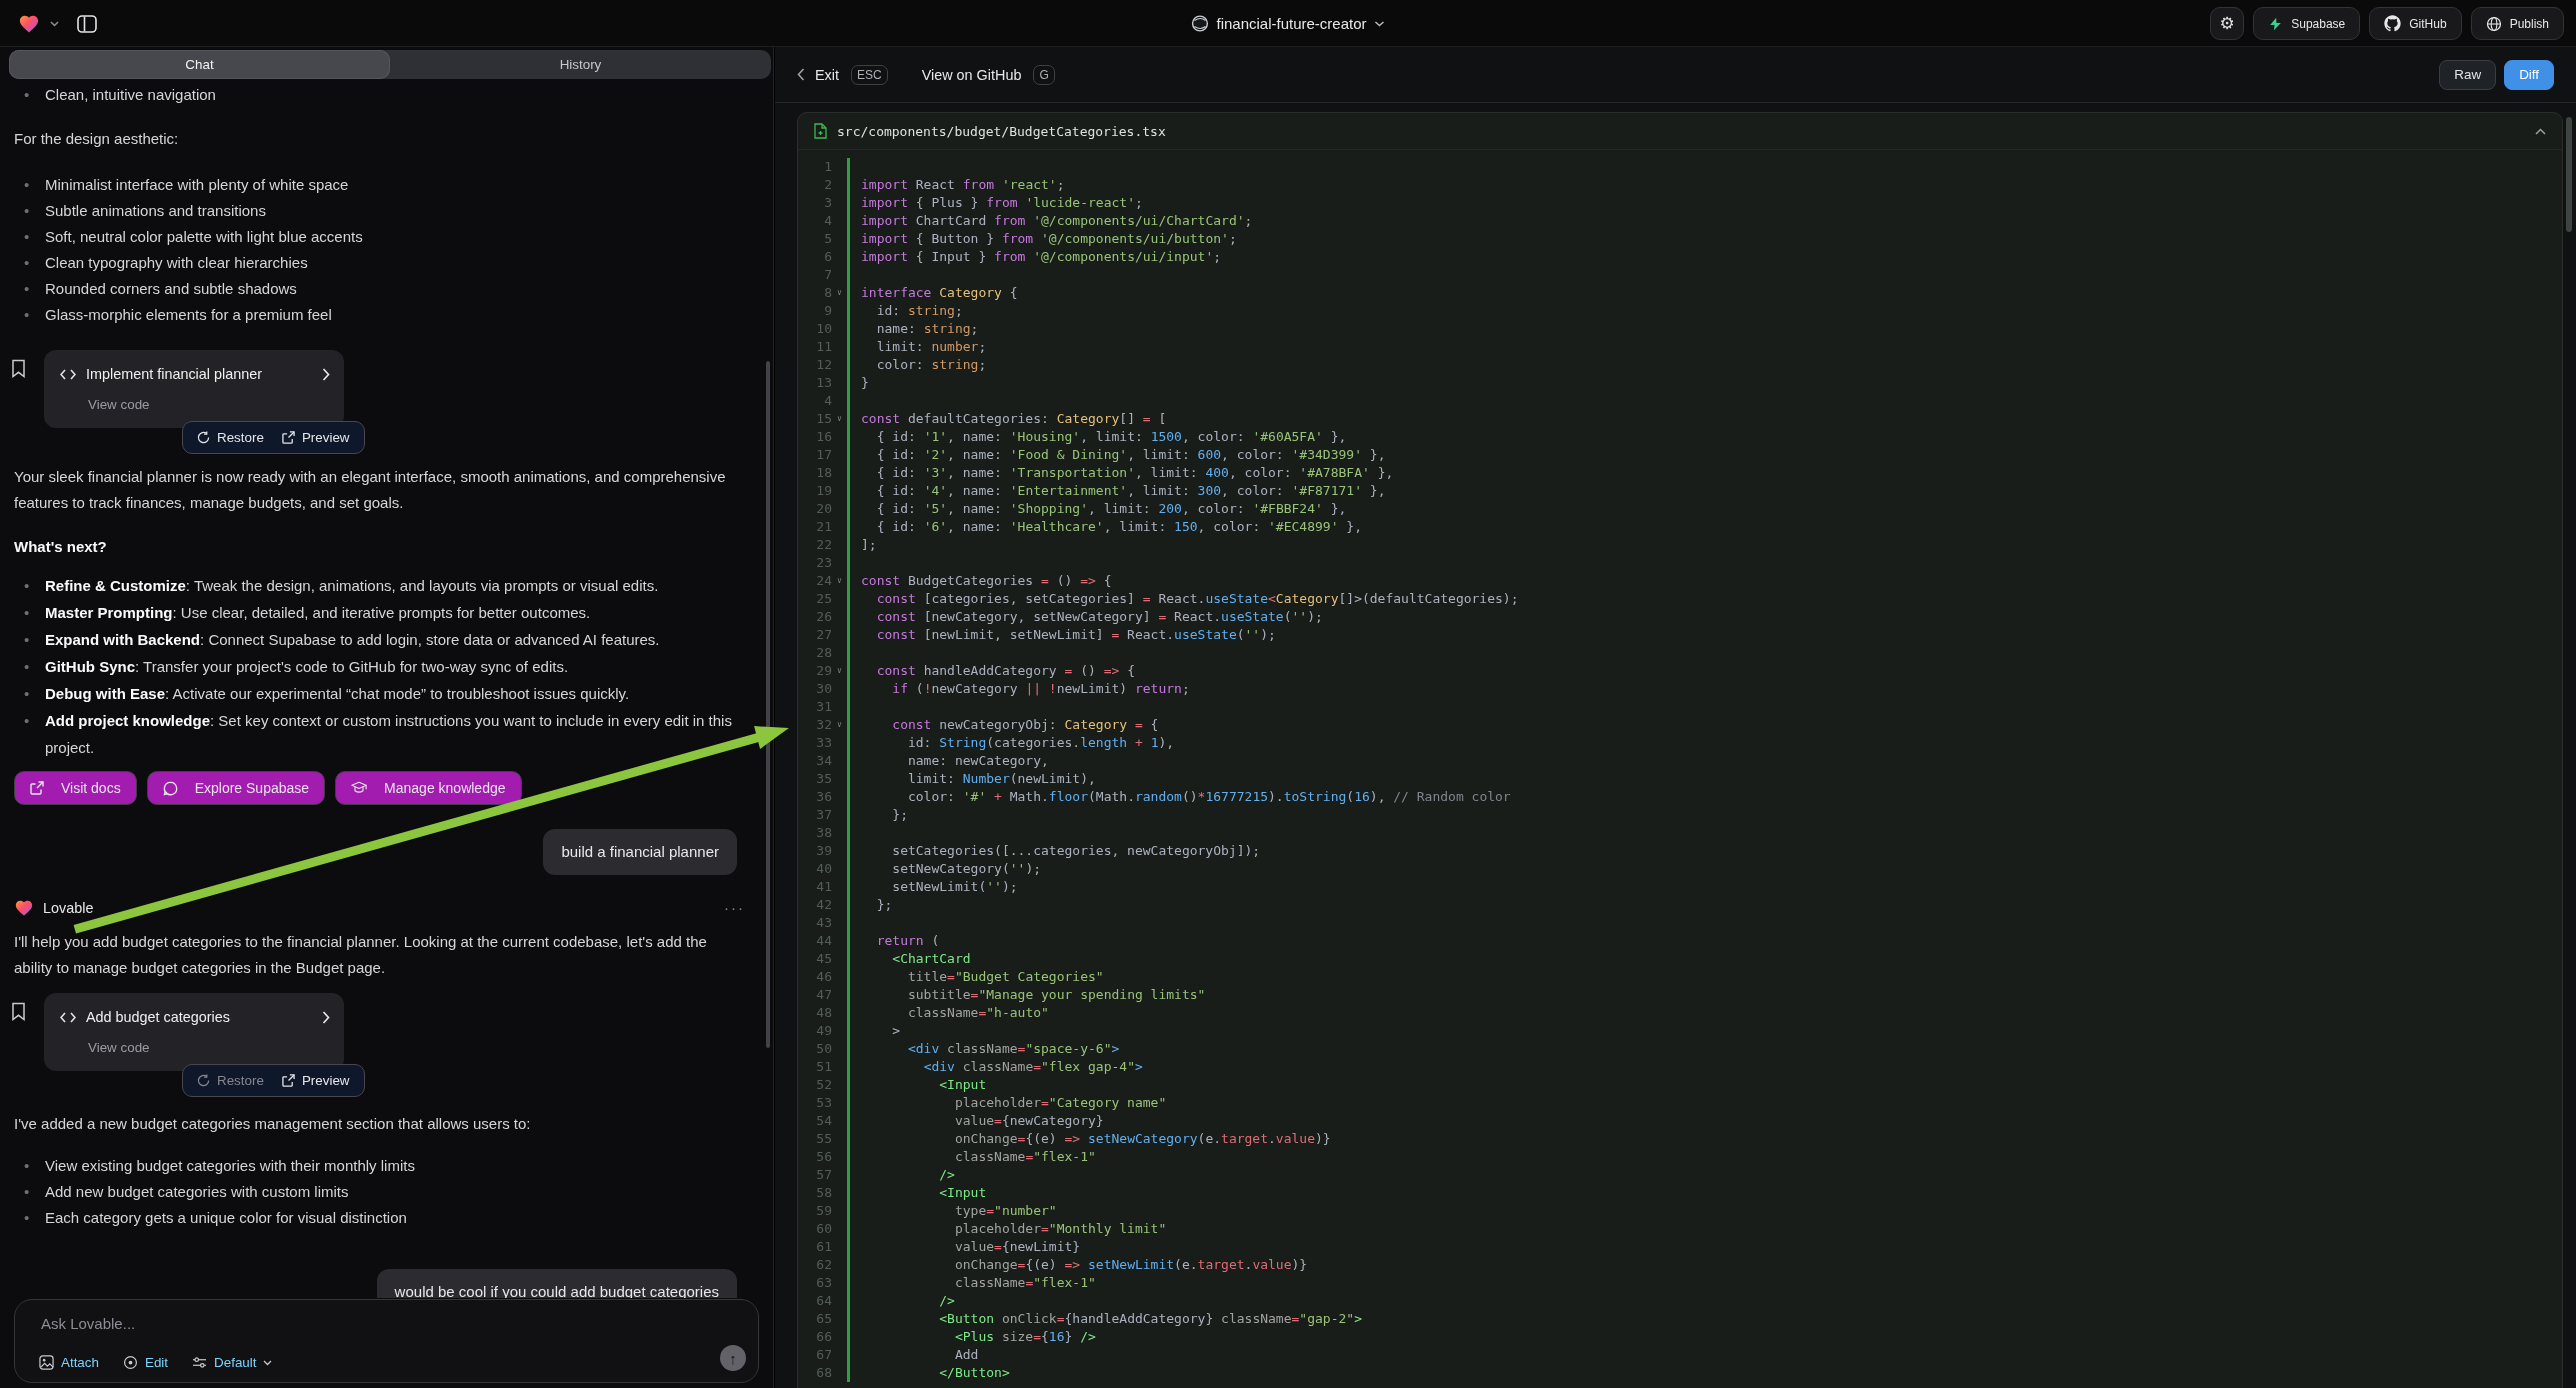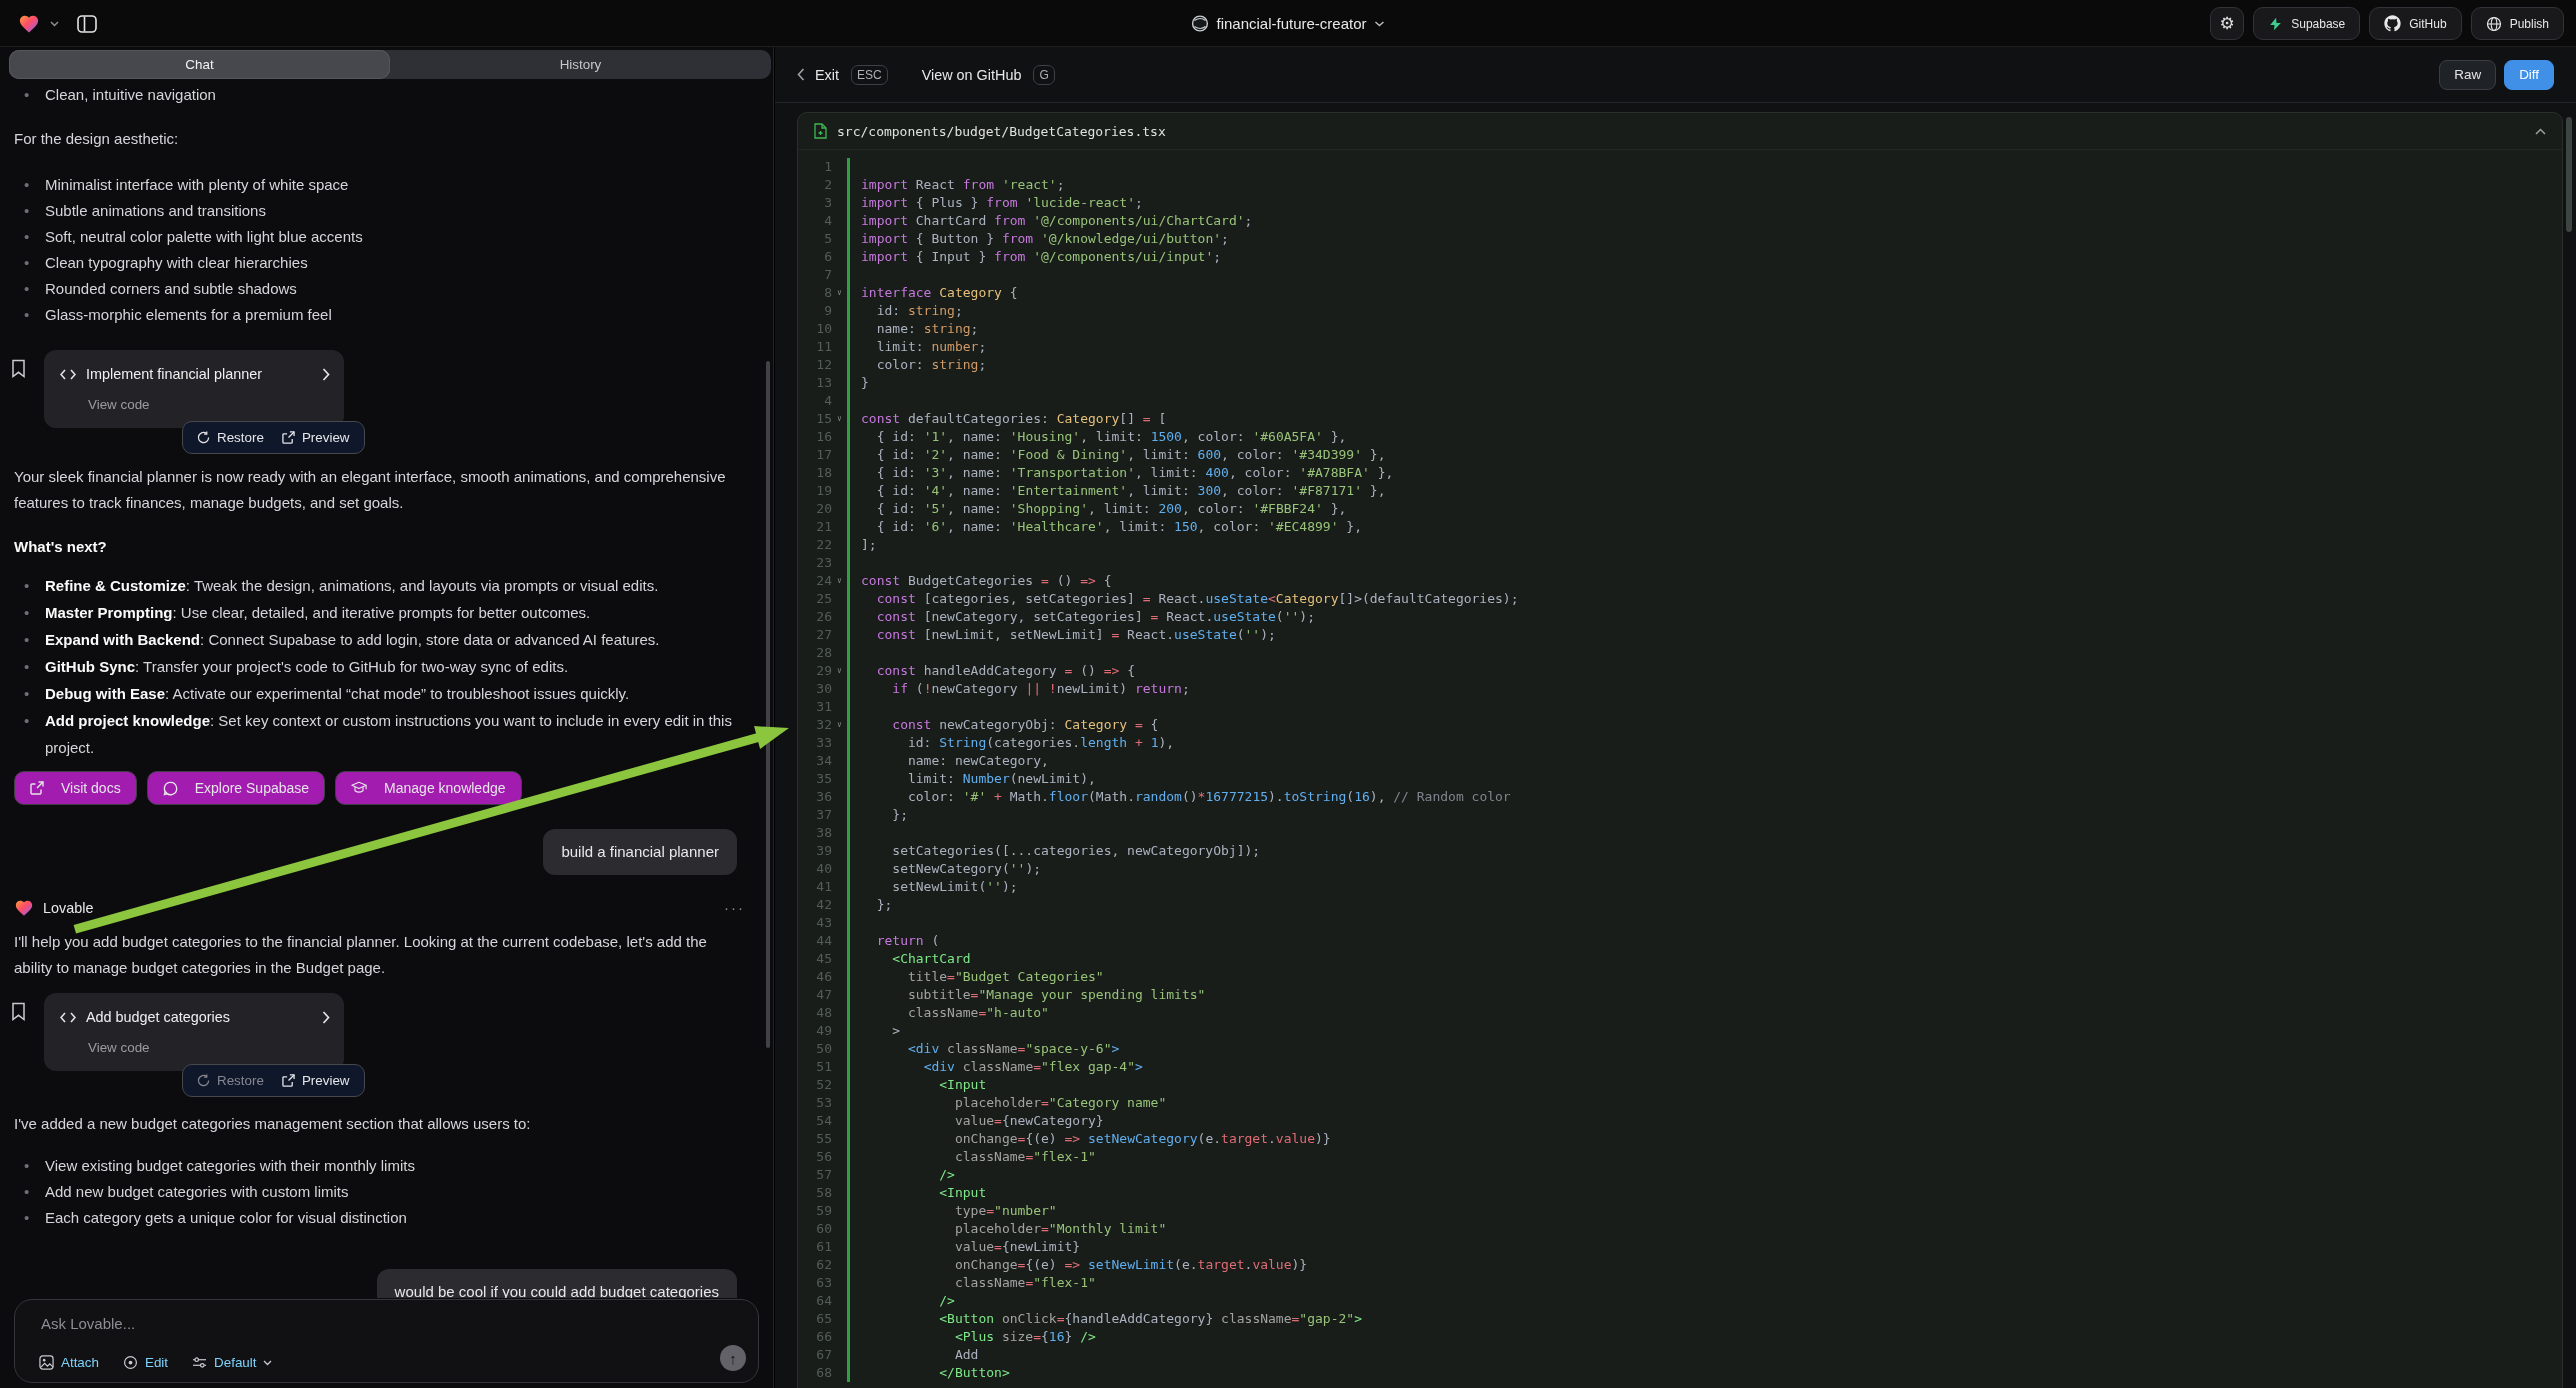--- a/index.html
+++ b/index.html
@@ -385,42 +385,42 @@
         <svg width="11" height="7" viewBox="0 0 11 7">
             <polyline points="1,6 5.5,1.5 10,6" fill="none" stroke="#9AA39C" stroke-width="1.5"></polyline>
           </svg>
       </span>
     </div>
     <div class="code-area" id="code-area">
         <div class="cl"><span class="ln">1</span><span class="fold"></span><span class="cd"></span></div>
         <div class="cl"><span class="ln">2</span><span class="fold"></span><span class="cd"><span class="tk-k">import </span><span class="tk-d">React </span><span class="tk-k">from </span><span class="tk-s">'react'</span><span class="tk-d">;</span></span></div>
         <div class="cl"><span class="ln">3</span><span class="fold"></span><span class="cd"><span class="tk-k">import </span><span class="tk-d">{ Plus } </span><span class="tk-k">from </span><span class="tk-s">'lucide-react'</span><span class="tk-d">;</span></span></div>
         <div class="cl"><span class="ln">4</span><span class="fold"></span><span class="cd"><span class="tk-k">import </span><span class="tk-d">ChartCard </span><span class="tk-k">from </span><span class="tk-s">'@/components/ui/ChartCard'</span><span class="tk-d">;</span></span></div>
-        <div class="cl"><span class="ln">5</span><span class="fold"></span><span class="cd"><span class="tk-k">import </span><span class="tk-d">{ Button } </span><span class="tk-k">from </span><span class="tk-s">'@/knowledge/ui/button'</span><span class="tk-d">;</span></span></div>
+        <div class="cl"><span class="ln">5</span><span class="fold"></span><span class="cd"><span class="tk-k">import </span><span class="tk-d">{ Button } </span><span class="tk-k">from </span><span class="tk-s">'@/components/ui/button'</span><span class="tk-d">;</span></span></div>
         <div class="cl"><span class="ln">6</span><span class="fold"></span><span class="cd"><span class="tk-k">import </span><span class="tk-d">{ Input } </span><span class="tk-k">from </span><span class="tk-s">'@/components/ui/input'</span><span class="tk-d">;</span></span></div>
         <div class="cl"><span class="ln">7</span><span class="fold"></span><span class="cd"></span></div>
         <div class="cl"><span class="ln">8</span><span class="fold">∨</span><span class="cd"><span class="tk-k">interface </span><span class="tk-t">Category</span><span class="tk-d"> {</span></span></div>
         <div class="cl"><span class="ln">9</span><span class="fold"></span><span class="cd"><span class="tk-d">  id: </span><span class="tk-u">string</span><span class="tk-d">;</span></span></div>
         <div class="cl"><span class="ln">10</span><span class="fold"></span><span class="cd"><span class="tk-d">  name: </span><span class="tk-u">string</span><span class="tk-d">;</span></span></div>
         <div class="cl"><span class="ln">11</span><span class="fold"></span><span class="cd"><span class="tk-d">  limit: </span><span class="tk-u">number</span><span class="tk-d">;</span></span></div>
         <div class="cl"><span class="ln">12</span><span class="fold"></span><span class="cd"><span class="tk-d">  color: </span><span class="tk-u">string</span><span class="tk-d">;</span></span></div>
         <div class="cl"><span class="ln">13</span><span class="fold"></span><span class="cd"><span class="tk-d">}</span></span></div>
         <div class="cl"><span class="ln">4</span><span class="fold"></span><span class="cd"></span></div>
         <div class="cl"><span class="ln">15</span><span class="fold">∨</span><span class="cd"><span class="tk-k">const </span><span class="tk-d">defaultCategories: </span><span class="tk-t">Category</span><span class="tk-d">[] </span><span class="tk-o">=</span><span class="tk-d"> [</span></span></div>
         <div class="cl"><span class="ln">16</span><span class="fold"></span><span class="cd"><span class="tk-d">  { id: </span><span class="tk-s">'1'</span><span class="tk-d">, name: </span><span class="tk-s">'Housing'</span><span class="tk-d">, limit: </span><span class="tk-n">1500</span><span class="tk-d">, color: </span><span class="tk-s">'#60A5FA'</span><span class="tk-d"> },</span></span></div>
         <div class="cl"><span class="ln">17</span><span class="fold"></span><span class="cd"><span class="tk-d">  { id: </span><span class="tk-s">'2'</span><span class="tk-d">, name: </span><span class="tk-s">'Food &amp; Dining'</span><span class="tk-d">, limit: </span><span class="tk-n">600</span><span class="tk-d">, color: </span><span class="tk-s">'#34D399'</span><span class="tk-d"> },</span></span></div>
         <div class="cl"><span class="ln">18</span><span class="fold"></span><span class="cd"><span class="tk-d">  { id: </span><span class="tk-s">'3'</span><span class="tk-d">, name: </span><span class="tk-s">'Transportation'</span><span class="tk-d">, limit: </span><span class="tk-n">400</span><span class="tk-d">, color: </span><span class="tk-s">'#A78BFA'</span><span class="tk-d"> },</span></span></div>
         <div class="cl"><span class="ln">19</span><span class="fold"></span><span class="cd"><span class="tk-d">  { id: </span><span class="tk-s">'4'</span><span class="tk-d">, name: </span><span class="tk-s">'Entertainment'</span><span class="tk-d">, limit: </span><span class="tk-n">300</span><span class="tk-d">, color: </span><span class="tk-s">'#F87171'</span><span class="tk-d"> },</span></span></div>
         <div class="cl"><span class="ln">20</span><span class="fold"></span><span class="cd"><span class="tk-d">  { id: </span><span class="tk-s">'5'</span><span class="tk-d">, name: </span><span class="tk-s">'Shopping'</span><span class="tk-d">, limit: </span><span class="tk-n">200</span><span class="tk-d">, color: </span><span class="tk-s">'#FBBF24'</span><span class="tk-d"> },</span></span></div>
         <div class="cl"><span class="ln">21</span><span class="fold"></span><span class="cd"><span class="tk-d">  { id: </span><span class="tk-s">'6'</span><span class="tk-d">, name: </span><span class="tk-s">'Healthcare'</span><span class="tk-d">, limit: </span><span class="tk-n">150</span><span class="tk-d">, color: </span><span class="tk-s">'#EC4899'</span><span class="tk-d"> },</span></span></div>
         <div class="cl"><span class="ln">22</span><span class="fold"></span><span class="cd"><span class="tk-d">];</span></span></div>
         <div class="cl"><span class="ln">23</span><span class="fold"></span><span class="cd"></span></div>
         <div class="cl"><span class="ln">24</span><span class="fold">∨</span><span class="cd"><span class="tk-k">const </span><span class="tk-d">BudgetCategories </span><span class="tk-o">=</span><span class="tk-d"> () </span><span class="tk-o">=&gt;</span><span class="tk-d"> {</span></span></div>
         <div class="cl"><span class="ln">25</span><span class="fold"></span><span class="cd"><span class="tk-d">  </span><span class="tk-k">const </span><span class="tk-d">[categories, setCategories] </span><span class="tk-o">=</span><span class="tk-d"> React.</span><span class="tk-f">useState</span><span class="tk-o">&lt;</span><span class="tk-t">Category</span><span class="tk-d">[]&gt;(defaultCategories);</span></span></div>
-        <div class="cl"><span class="ln">26</span><span class="fold"></span><span class="cd"><span class="tk-d">  </span><span class="tk-k">const </span><span class="tk-d">[newCategory, setCategories] </span><span class="tk-o">=</span><span class="tk-d"> React.</span><span class="tk-f">useState</span><span class="tk-d">(</span><span class="tk-s">''</span><span class="tk-d">);</span></span></div>
+        <div class="cl"><span class="ln">26</span><span class="fold"></span><span class="cd"><span class="tk-d">  </span><span class="tk-k">const </span><span class="tk-d">[newCategory, setNewCategory] </span><span class="tk-o">=</span><span class="tk-d"> React.</span><span class="tk-f">useState</span><span class="tk-d">(</span><span class="tk-s">''</span><span class="tk-d">);</span></span></div>
         <div class="cl"><span class="ln">27</span><span class="fold"></span><span class="cd"><span class="tk-d">  </span><span class="tk-k">const </span><span class="tk-d">[newLimit, setNewLimit] </span><span class="tk-o">=</span><span class="tk-d"> React.</span><span class="tk-f">useState</span><span class="tk-d">(</span><span class="tk-s">''</span><span class="tk-d">);</span></span></div>
         <div class="cl"><span class="ln">28</span><span class="fold"></span><span class="cd"></span></div>
         <div class="cl"><span class="ln">29</span><span class="fold">∨</span><span class="cd"><span class="tk-d">  </span><span class="tk-k">const </span><span class="tk-d">handleAddCategory </span><span class="tk-o">=</span><span class="tk-d"> () </span><span class="tk-o">=&gt;</span><span class="tk-d"> {</span></span></div>
         <div class="cl"><span class="ln">30</span><span class="fold"></span><span class="cd"><span class="tk-d">    </span><span class="tk-k">if</span><span class="tk-d"> (</span><span class="tk-o">!</span><span class="tk-d">newCategory </span><span class="tk-o">||</span><span class="tk-d"> </span><span class="tk-o">!</span><span class="tk-d">newLimit) </span><span class="tk-k">return</span><span class="tk-d">;</span></span></div>
         <div class="cl"><span class="ln">31</span><span class="fold"></span><span class="cd"></span></div>
         <div class="cl"><span class="ln">32</span><span class="fold">∨</span><span class="cd"><span class="tk-d">    </span><span class="tk-k">const </span><span class="tk-d">newCategoryObj: </span><span class="tk-t">Category</span><span class="tk-d"> </span><span class="tk-o">=</span><span class="tk-d"> {</span></span></div>
         <div class="cl"><span class="ln">33</span><span class="fold"></span><span class="cd"><span class="tk-d">      id: </span><span class="tk-f">String</span><span class="tk-d">(categories.</span><span class="tk-f">length</span><span class="tk-d"> </span><span class="tk-o">+</span><span class="tk-d"> </span><span class="tk-n">1</span><span class="tk-d">),</span></span></div>
         <div class="cl"><span class="ln">34</span><span class="fold"></span><span class="cd"><span class="tk-d">      name: newCategory,</span></span></div>
         <div class="cl"><span class="ln">35</span><span class="fold"></span><span class="cd"><span class="tk-d">      limit: </span><span class="tk-f">Number</span><span class="tk-d">(newLimit),</span></span></div>
         <div class="cl"><span class="ln">36</span><span class="fold"></span><span class="cd"><span class="tk-d">      color: </span><span class="tk-s">'#'</span><span class="tk-d"> </span><span class="tk-o">+</span><span class="tk-d"> Math.</span><span class="tk-f">floor</span><span class="tk-d">(Math.</span><span class="tk-f">random</span><span class="tk-d">()</span><span class="tk-o">*</span><span class="tk-n">16777215</span><span class="tk-d">).</span><span class="tk-f">toString</span><span class="tk-d">(</span><span class="tk-n">16</span><span class="tk-d">), </span><span class="tk-c">// Random color</span></span></div>

